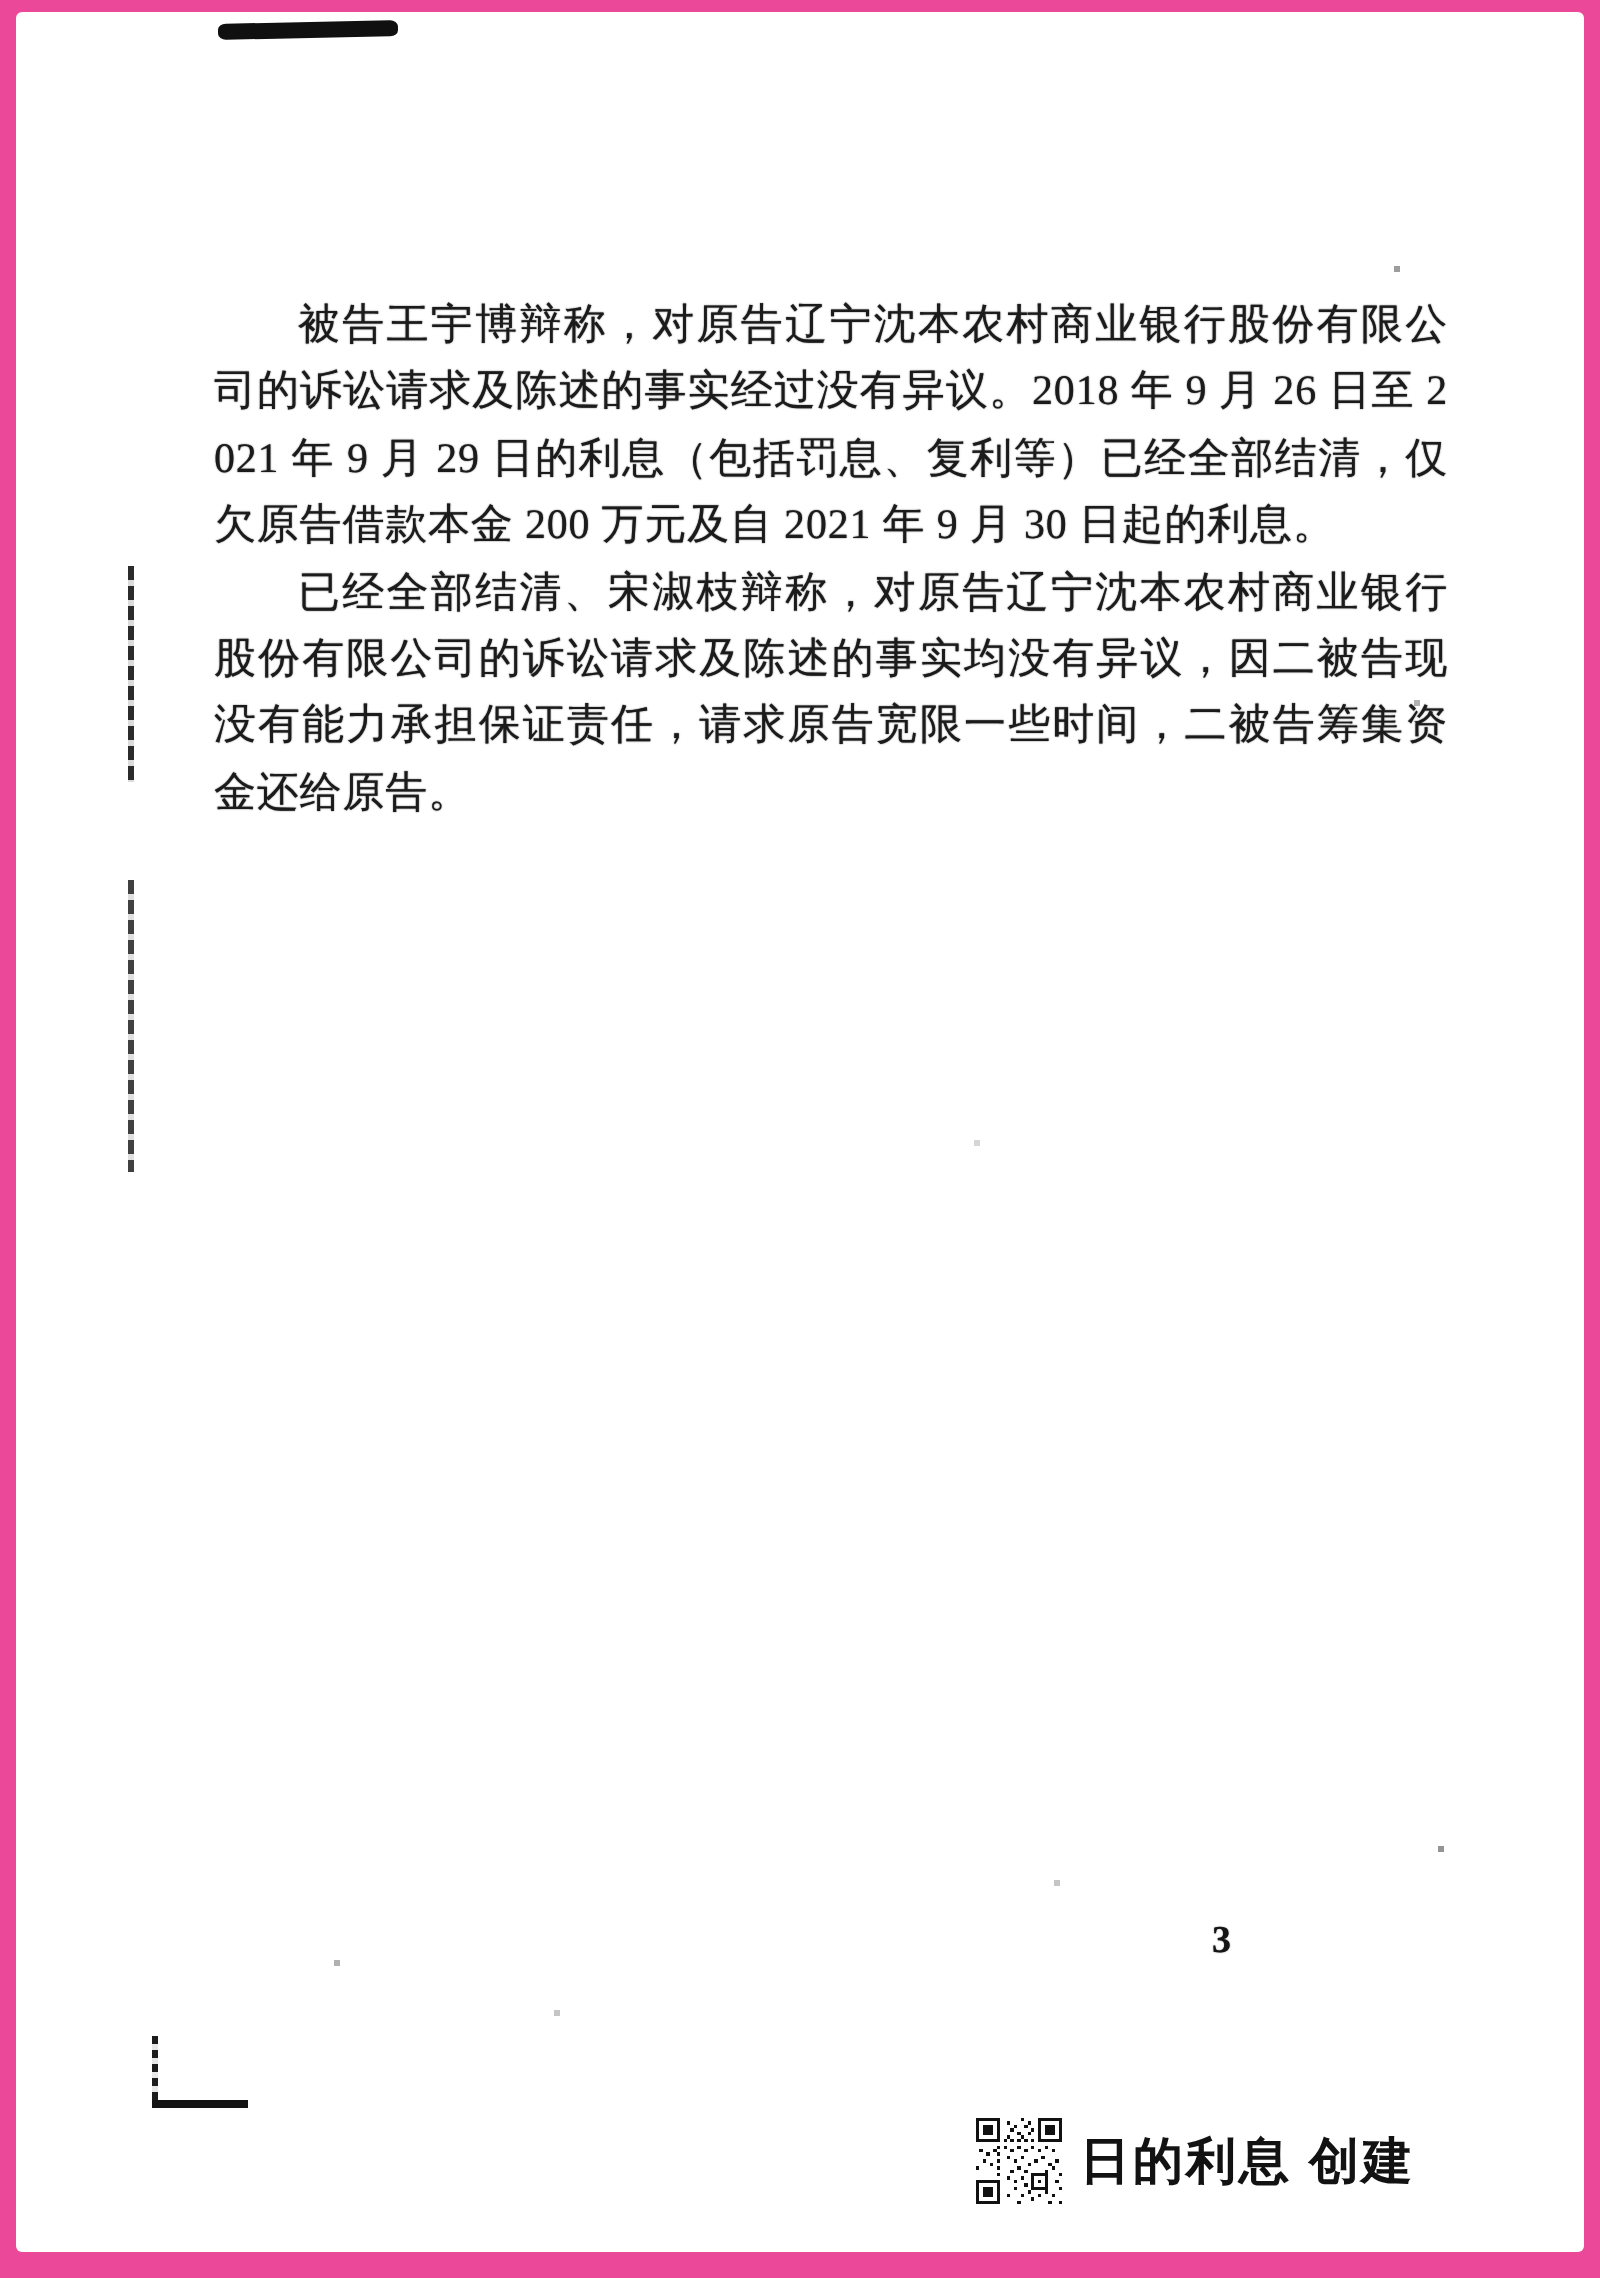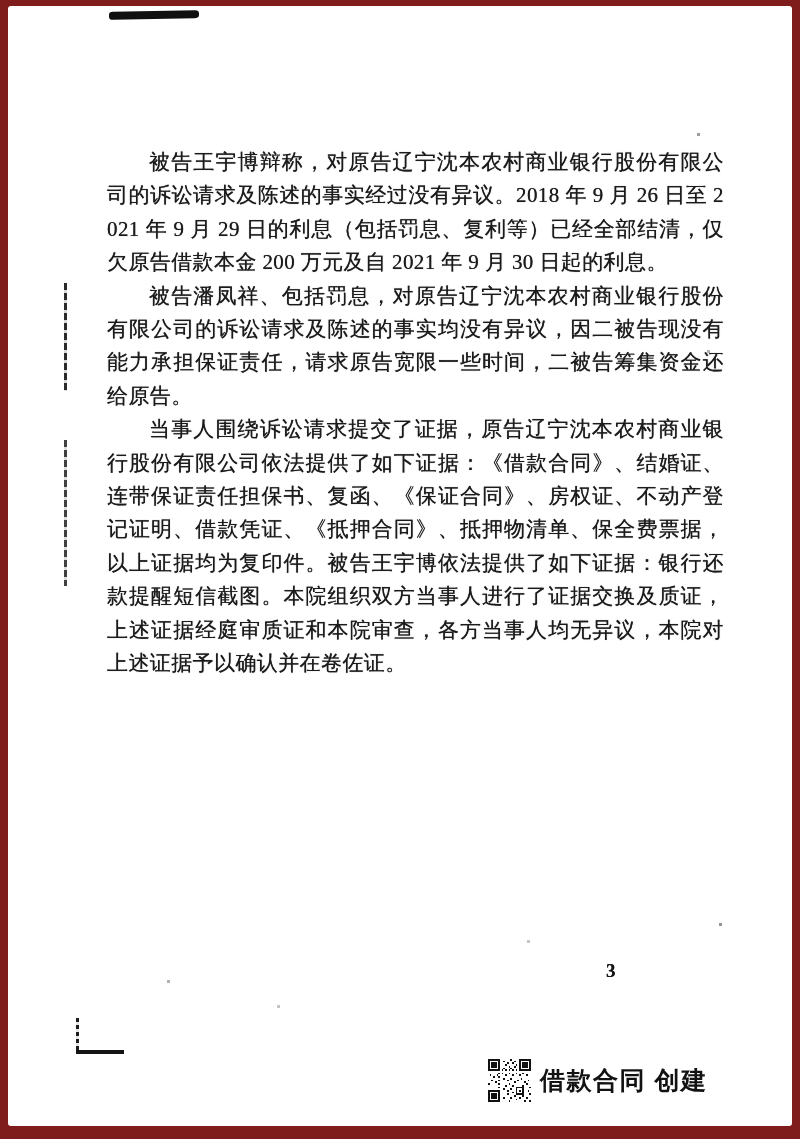--- a/index.html
+++ b/index.html
@@ -7,21 +7,21 @@
   html, body {
     width: 800px;
     font-family: "Liberation Serif", "DejaVu Serif", serif;
   }
 
   
   .scan-canvas {
     position: relative;
     width: 800px;
     height: 1139px;
-    background: #7f1d1d;
+    background: #ec4899;
     overflow: hidden;
   }
 
   
   .sheet {
     position: absolute;
     left: 8px;
     top: 6px;
     width: 784px;
     height: 1120px;
@@ -144,22 +144,21 @@
 
     <div class="top-mark"></div>
     <div class="edge-line seg1"></div>
     <div class="edge-line seg2"></div>
     <div class="corner-mark-v"></div>
     <div class="corner-mark-h"></div>
     <div class="speckles"></div>
 
     <div class="doc-body">
       <p>被告王宇博辩称，对原告辽宁沈本农村商业银行股份有限公司的诉讼请求及陈述的事实经过没有异议。2018 年 9 月 26 日至 2021 年 9 月 29 日的利息（包括罚息、复利等）已经全部结清，仅欠原告借款本金 200 万元及自 2021 年 9 月 30 日起的利息。</p>
-      <p>被告潘凤祥、包括罚息，对原告辽宁沈本农村商业银行股份有限公司的诉讼请求及陈述的事实均没有异议，因二被告现没有能力承担保证责任，请求原告宽限一些时间，二被告筹集资金还给原告。</p>
-      <p>当事人围绕诉讼请求提交了证据，原告辽宁沈本农村商业银行股份有限公司依法提供了如下证据：《借款合同》、结婚证、连带保证责任担保书、复函、《保证合同》、房权证、不动产登记证明、借款凭证、《抵押合同》、抵押物清单、保全费票据，以上证据均为复印件。被告王宇博依法提供了如下证据：银行还款提醒短信截图。本院组织双方当事人进行了证据交换及质证，上述证据经庭审质证和本院审查，各方当事人均无异议，本院对上述证据予以确认并在卷佐证。</p>
+      <p>已经全部结清、宋淑枝辩称，对原告辽宁沈本农村商业银行股份有限公司的诉讼请求及陈述的事实均没有异议，因二被告现没有能力承担保证责任，请求原告宽限一些时间，二被告筹集资金还给原告。</p>
     </div>
 
     <div class="page-number">3</div>
 
     <div class="footer-credit">
       <svg class="qr" viewBox="0 0 25 25" shape-rendering="crispEdges" xmlns="http://www.w3.org/2000/svg">
         <rect x="0" y="0" width="25" height="25" fill="#ffffff"></rect>
 
         <rect x="0" y="0" width="7" height="7" fill="#111"></rect>
         <rect x="1" y="1" width="5" height="5" fill="#fff"></rect>
@@ -170,17 +169,17 @@
         <rect x="0" y="18" width="7" height="7" fill="#111"></rect>
         <rect x="1" y="19" width="5" height="5" fill="#fff"></rect>
         <rect x="2" y="20" width="3" height="3" fill="#111"></rect>
 
         <rect x="16" y="16" width="5" height="5" fill="#111"></rect>
         <rect x="17" y="17" width="3" height="3" fill="#fff"></rect>
         <rect x="18" y="18" width="1" height="1" fill="#111"></rect>
 
         <path fill="#111" d="M8 6h1v1H8zM10 6h1v1h-1zM12 6h1v1h-1zM14 6h1v1h-1zM16 6h1v1h-1zM6 8h1v1H6zM6 10h1v1H6zM6 12h1v1H6zM6 14h1v1H6zM6 16h1v1H6zM9 1h1v1H9zM11 2h1v1h-1zM13 0h1v1h-1zM15 1h1v1h-1zM10 3h1v1h-1zM12 4h1v1h-1zM14 2h1v1h-1zM16 3h1v1h-1zM9 5h1v1H9zM13 5h1v1h-1zM15 4h1v1h-1zM8 8h1v1H8zM10 9h1v1h-1zM12 8h1v1h-1zM14 9h1v1h-1zM16 8h1v1h-1zM18 9h1v1h-1zM20 8h1v1h-1zM22 9h1v1h-1zM1 9h1v1H1zM3 10h1v1H3zM5 9h1v1H5zM2 12h1v1H2zM4 13h1v1H4zM0 14h1v1H0zM6 12h1v1H6zM9 11h1v1H9zM11 12h1v1h-1zM13 11h1v1h-1zM15 13h1v1h-1zM17 12h1v1h-1zM19 11h1v1h-1zM21 13h1v1h-1zM23 12h1v1h-1zM10 15h1v1h-1zM12 14h1v1h-1zM14 15h1v1h-1zM20 15h1v1h-1zM22 14h1v1h-1zM9 17h1v1H9zM11 18h1v1h-1zM13 17h1v1h-1zM14 19h1v1h-1zM11 20h1v1h-1zM9 22h1v1H9zM13 22h1v1h-1zM15 21h1v1h-1zM18 22h1v1h-1zM20 21h1v1h-1zM22 22h1v1h-1zM24 20h1v1h-1zM12 24h1v1h-1zM16 23h1v1h-1zM21 24h1v1h-1zM24 24h1v1h-1zM24 16h1v1h-1zM23 18h1v1h-1z"></path>
       </svg>
-      <span class="credit-text">借款合同 创建</span>
+      <span class="credit-text">日的利息 创建</span>
     </div>
 
   </div>
 </div>
 
 </body></html>

